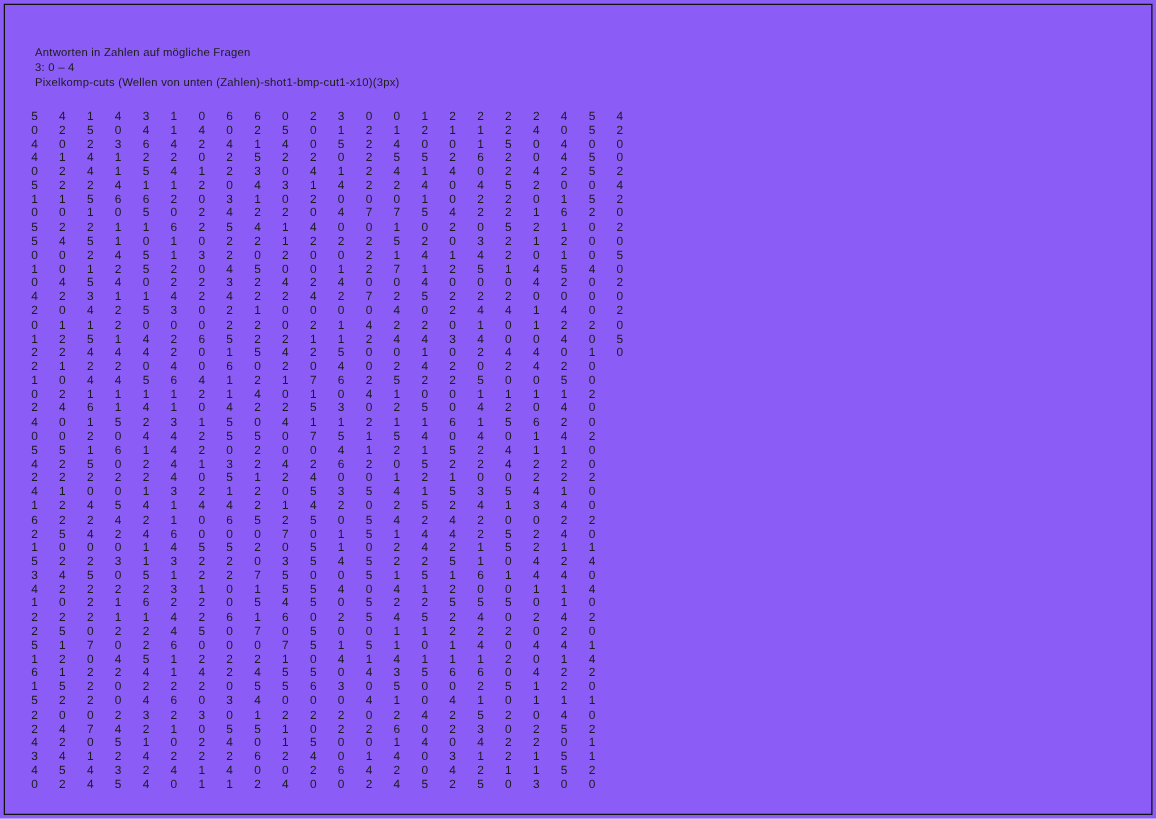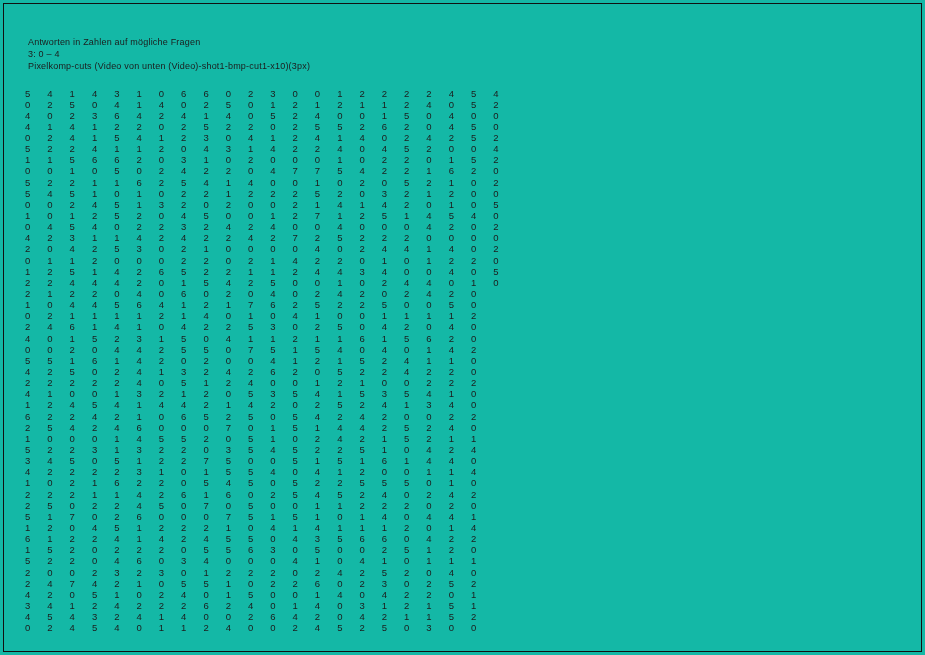--- a/index.html
+++ b/index.html
@@ -5,21 +5,21 @@
   html, body {
     margin: 0;
     padding: 0;
     background: #ffffff;
     font-family: "Liberation Sans", sans-serif;
   }
   .page {
     position: relative;
     width: 925px;
     height: 655px;
-    background: #14b8a6;
+    background: #8b5cf6;
     overflow: hidden;
   }
   .page-border {
     position: absolute;
     left: 3px;
     top: 3px;
     right: 3px;
     bottom: 3px;
     border: 1.4px solid #111111;
     pointer-events: none;
@@ -56,21 +56,21 @@
 </style>
 </head>
 <body>
 
 <div class="page">
   <div class="page-border"></div>
 
   <div class="header">
     <div>Antworten in Zahlen auf mögliche Fragen</div>
     <div>3: 0 – 4</div>
-    <div>Pixelkomp-cuts (Video von unten (Video)-shot1-bmp-cut1-x10)(3px)</div>
+    <div>Pixelkomp-cuts (Wellen von unten (Zahlen)-shot1-bmp-cut1-x10)(3px)</div>
   </div>
 
   <div class="grid">
       <div class="grid-row">
         <span class="grid-cell">5</span>
         <span class="grid-cell">4</span>
         <span class="grid-cell">1</span>
         <span class="grid-cell">4</span>
         <span class="grid-cell">3</span>
         <span class="grid-cell">1</span>

